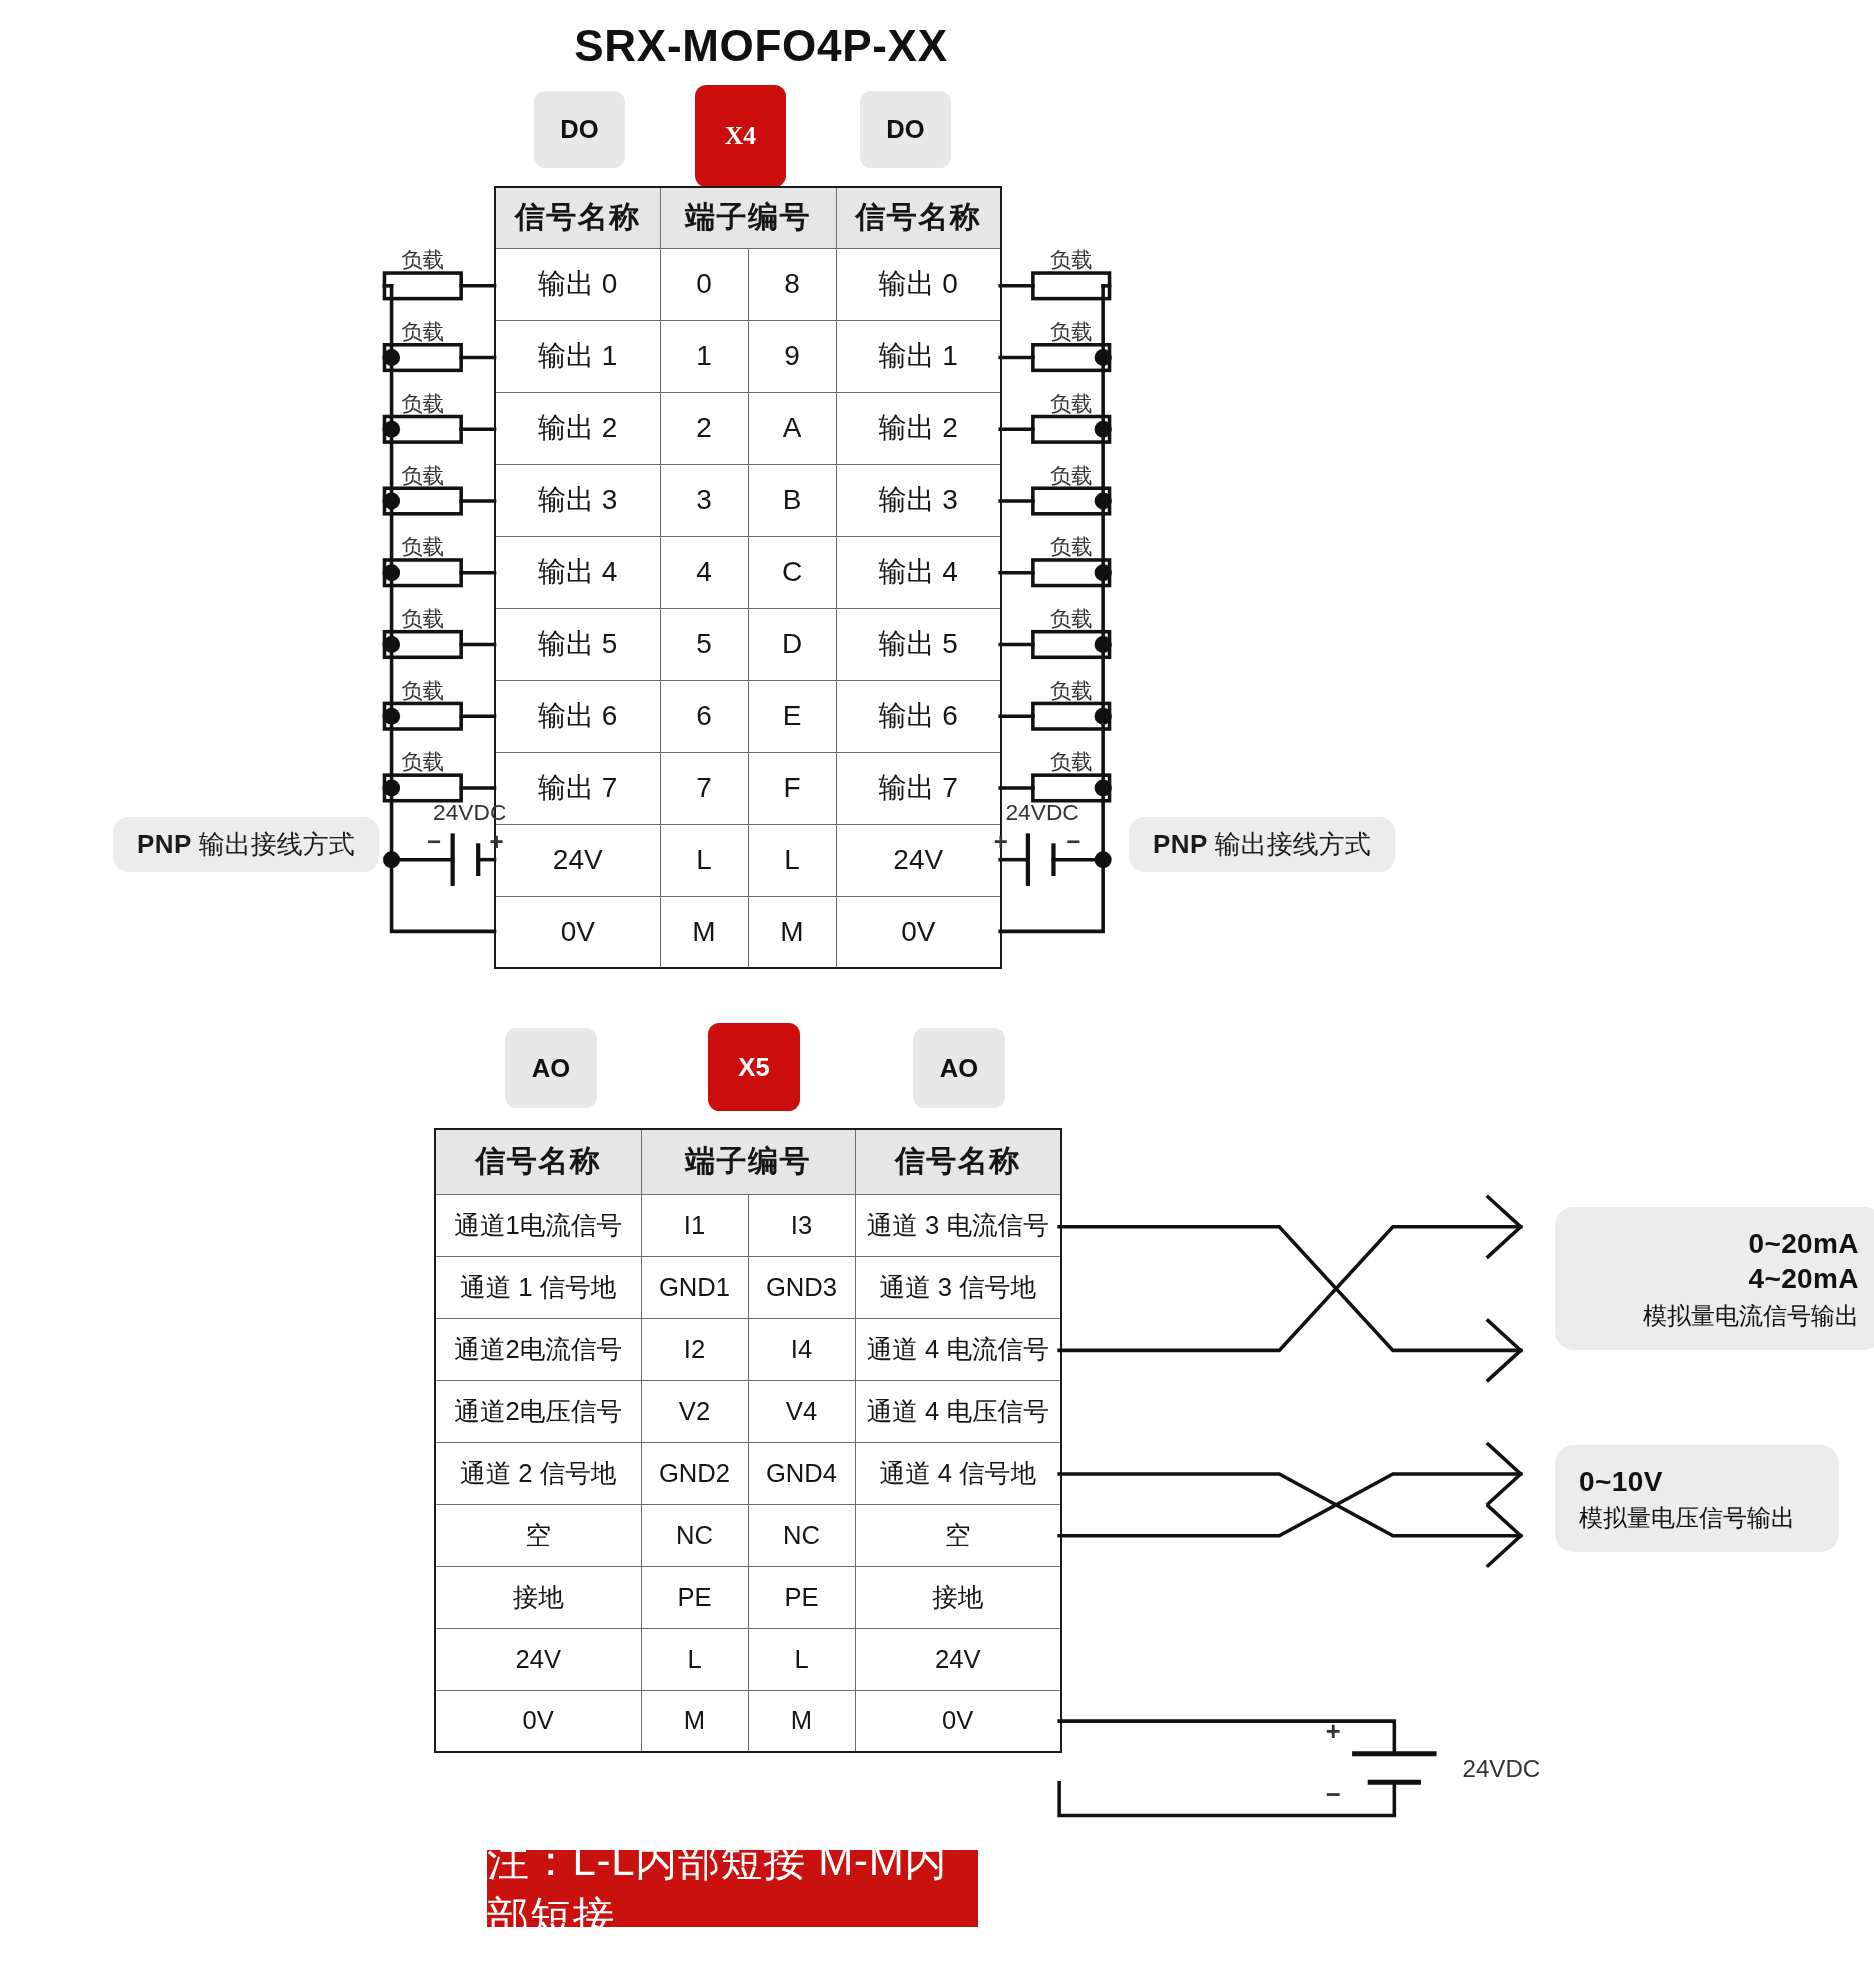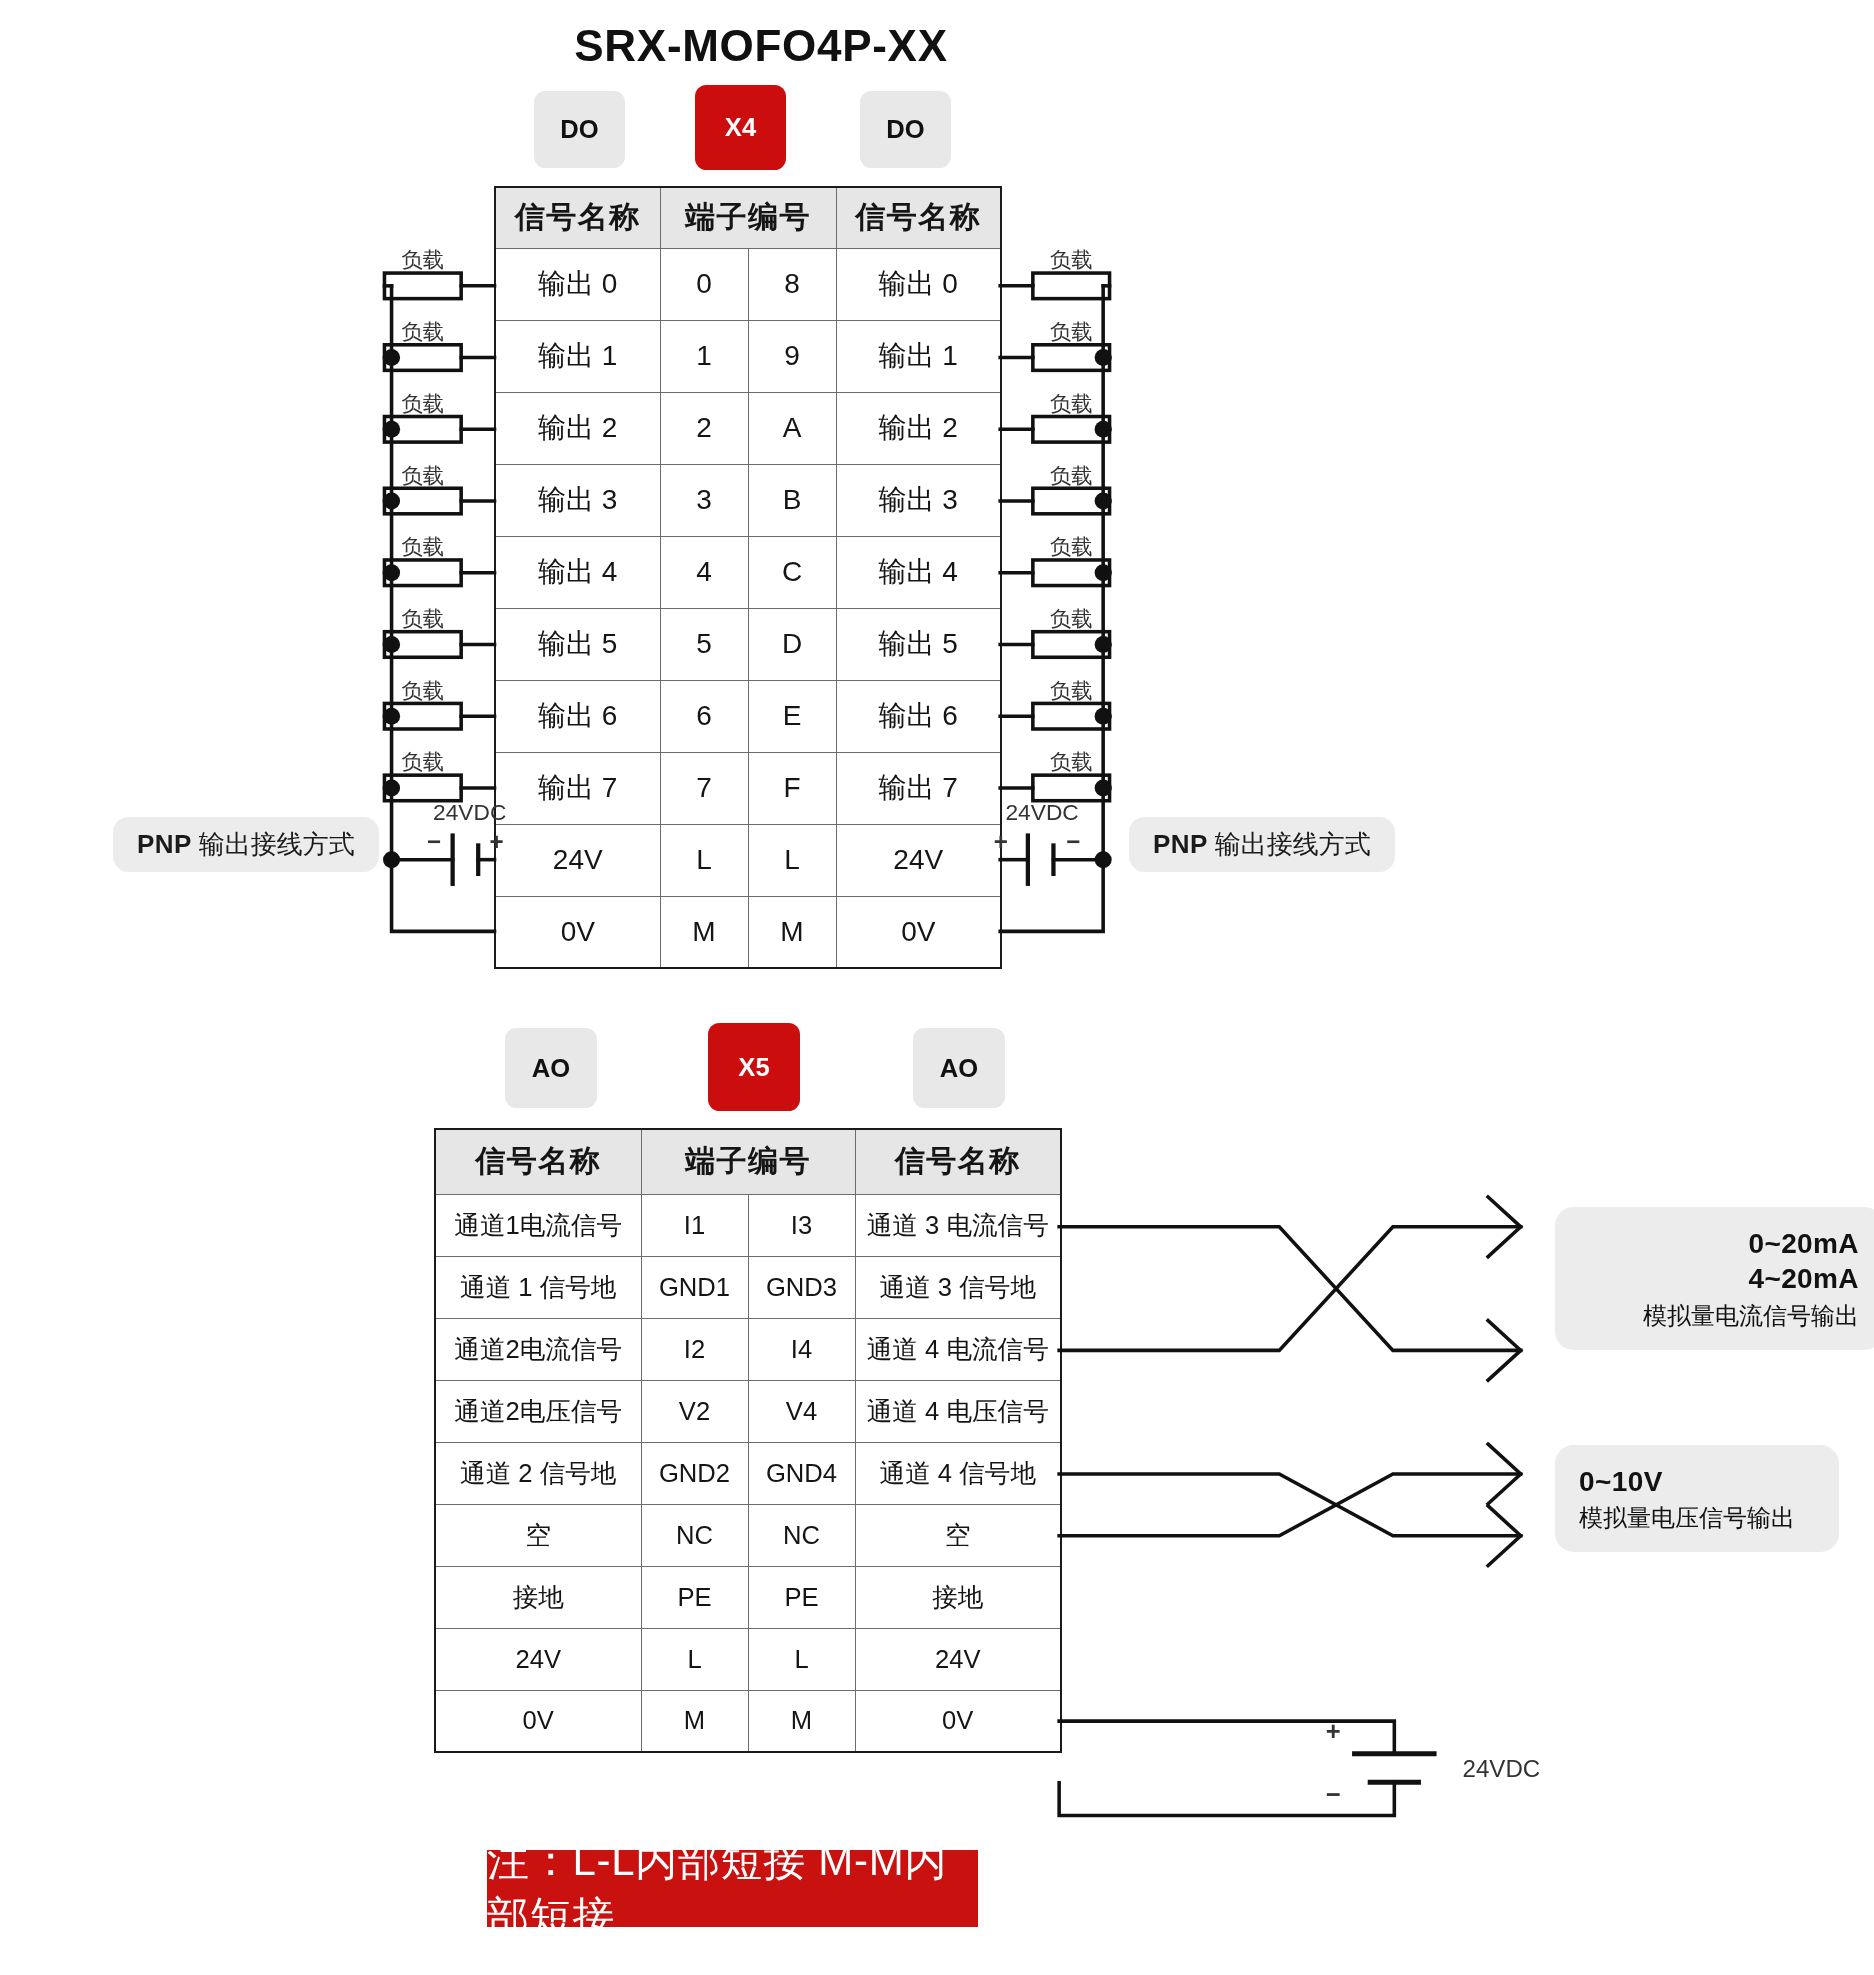--- a/index.html
+++ b/index.html
@@ -118,21 +118,21 @@
   .lbl { font-family:"Liberation Sans","DejaVu Sans",sans-serif; fill:#333333; }
 </style>
 </head>
 <body>
 
 <div class="stage">
 
   <div id="title">SRX-MOFO4P-XX</div>
 
   <div class="chip grey" style="left:526px; top:91px; width:91px; height:77px;">DO</div>
-  <div class="chip red" style="left:687px; top:85px; width:91px; height:85px;">X4</div>
+  <div class="chip red" style="left:687px; top:85px; width:91px; height:102px;font-family:Liberation Serif, serif;">X4</div>
   <div class="chip grey" style="left:852px; top:91px; width:91px; height:77px;">DO</div>
 
   <table class="term" id="table1">
     <colgroup>
       <col class="sigL">
         <col class="numL">
         <col class="numR">
         <col class="sigR">
     </colgroup>
     <thead>

